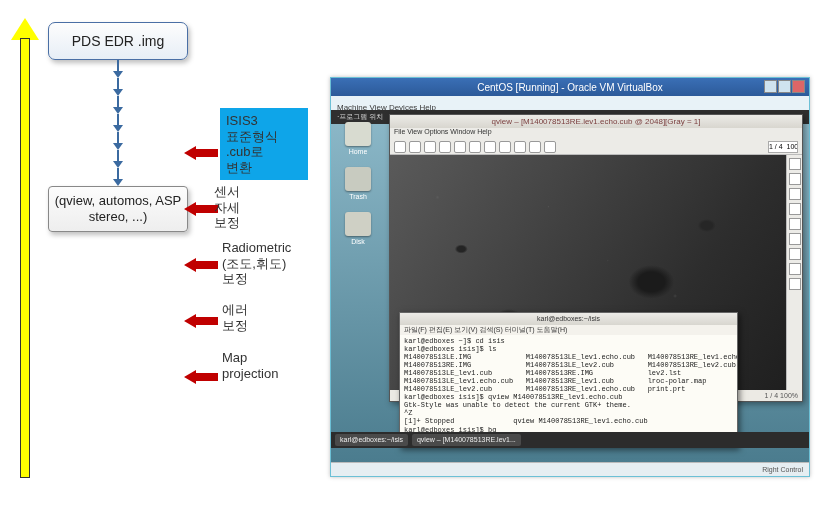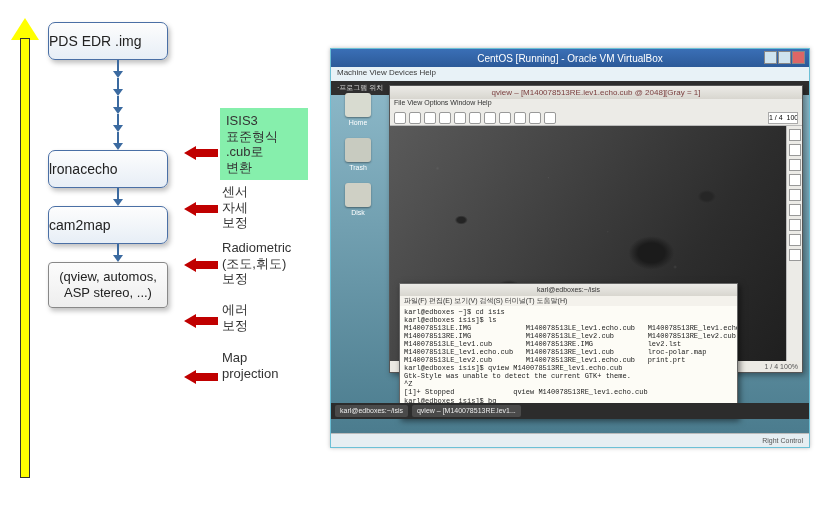--- a/index.html
+++ b/index.html
@@ -43,28 +43,29 @@
   border-right: 14px solid transparent;
   border-bottom: 22px solid #ffff00;
 }
 .flow {
   position: absolute;
   left: 38px;
   top: 2px;
   width: 150px;
 }
 .step {
-  width: 120px;
+  width: 140px;
   height: 38px;
   border: 1.5px solid #4a6fa5;
   border-radius: 7px;
   background: linear-gradient(#fdfdfd, #e7eef6);
   box-shadow: 2px 3px 5px rgba(0,0,0,0.25);
   display: flex;
   align-items: center;
+  justify-content: center;
   font-size: 14px;
   color: #222;
   margin-bottom: 0;
 }
 .step-last {
   height: 46px;
   border-color: #888;
   background: linear-gradient(#fcfcfc, #eee);
   text-align: center;
   font-size: 13px;
@@ -85,33 +86,33 @@
   top: 0;
   width: 110px;
 }
 .note {
   position: absolute;
   font-size: 13px;
   color: #333;
   line-height: 1.2;
 }
 .note-box {
-  background: #86efac;
+  background: #0ea5e9;
   padding: 5px 6px;
   width: 88px;
 }
 .red-arrow {
   position: absolute;
   width: 34px;
   height: 22px;
 }
 .red-arrow svg { width: 34px; height: 22px; }
 .right-pane {
   margin-left: 10px;
-  margin-top: 28px;
+  margin-top: 57px;
   width: 480px;
   height: 400px;
   border: 1px solid #6cc0d6;
   background: #bfe8f2;
   box-shadow: 0 0 4px rgba(0,0,0,0.25);
   position: relative;
   font-size: 9px;
   color: #222;
 }
 .vm-titlebar {
@@ -138,21 +139,21 @@
   border: 1px solid #888;
   margin-left: 1px;
   background: #cfe3ef;
 }
 .vm-titlebar .controls span:last-child { background: #d66; }
 .vm-menubar {
   height: 14px;
   background: #e8f2f7;
   font-size: 8px;
   color: #3a3a3a;
-  padding: 1px 6px;
+  padding: 7px 6px;
 }
 .desktop {
   position: absolute;
   top: 32px;
   left: 0;
   right: 0;
   bottom: 14px;
   background: linear-gradient(#8db9c9, #4b7c8e);
 }
 .desktop-icons {
@@ -376,31 +377,25 @@
           <line x1="8" y1="0" x2="8" y2="12" stroke="#3b6aa0" stroke-width="2"></line>
           <polygon points="3,11 13,11 8,18" fill="#3b6aa0"></polygon>
         </svg>
       </div>
     <div class="down-connector">
         <svg width="16" height="18">
           <line x1="8" y1="0" x2="8" y2="12" stroke="#3b6aa0" stroke-width="2"></line>
           <polygon points="3,11 13,11 8,18" fill="#3b6aa0"></polygon>
         </svg>
       </div>
-    <div class="step">
-        <span>lronacecho</span>
-      </div>
-    <div class="down-connector">
-        <svg width="16" height="18">
-          <line x1="8" y1="0" x2="8" y2="12" stroke="#3b6aa0" stroke-width="2"></line>
-          <polygon points="3,11 13,11 8,18" fill="#3b6aa0"></polygon>
-        </svg>
-      </div>
-    <div class="step">
-        <span>cam2map</span>
+    <div class="down-connector">
+        <svg width="16" height="18">
+          <line x1="8" y1="0" x2="8" y2="12" stroke="#3b6aa0" stroke-width="2"></line>
+          <polygon points="3,11 13,11 8,18" fill="#3b6aa0"></polygon>
+        </svg>
       </div>
     <div class="down-connector">
         <svg width="16" height="18">
           <line x1="8" y1="0" x2="8" y2="12" stroke="#3b6aa0" stroke-width="2"></line>
           <polygon points="3,11 13,11 8,18" fill="#3b6aa0"></polygon>
         </svg>
       </div>
     <div class="step step-last">
         <span>(qview, automos, ASP stereo, ...)</span>
       </div>
@@ -413,21 +408,21 @@
     <div class="note note-box" style="top:88px; left:10px;">
       <div>ISIS3</div>
       <div>표준형식</div>
       <div>.cub로</div>
       <div>변환</div>
     </div>
 
     <div class="red-arrow" style="top:178px; left:-26px;"><svg>
           <polygon points="0,11 12,4 12,7 34,7 34,15 12,15 12,18" fill="#c00000"></polygon>
         </svg></div>
-    <div class="note" style="top:164px; left:12px;">
+    <div class="note" style="top:164px; left:4px;">
       <div>센서</div>
       <div>자세</div>
       <div>보정</div>
     </div>
 
     <div class="red-arrow" style="top:234px; left:-26px;"><svg>
           <polygon points="0,11 12,4 12,7 34,7 34,15 12,15 12,18" fill="#c00000"></polygon>
         </svg></div>
     <div class="note" style="top:220px; left:12px;">
       <div>Radiometric</div>

